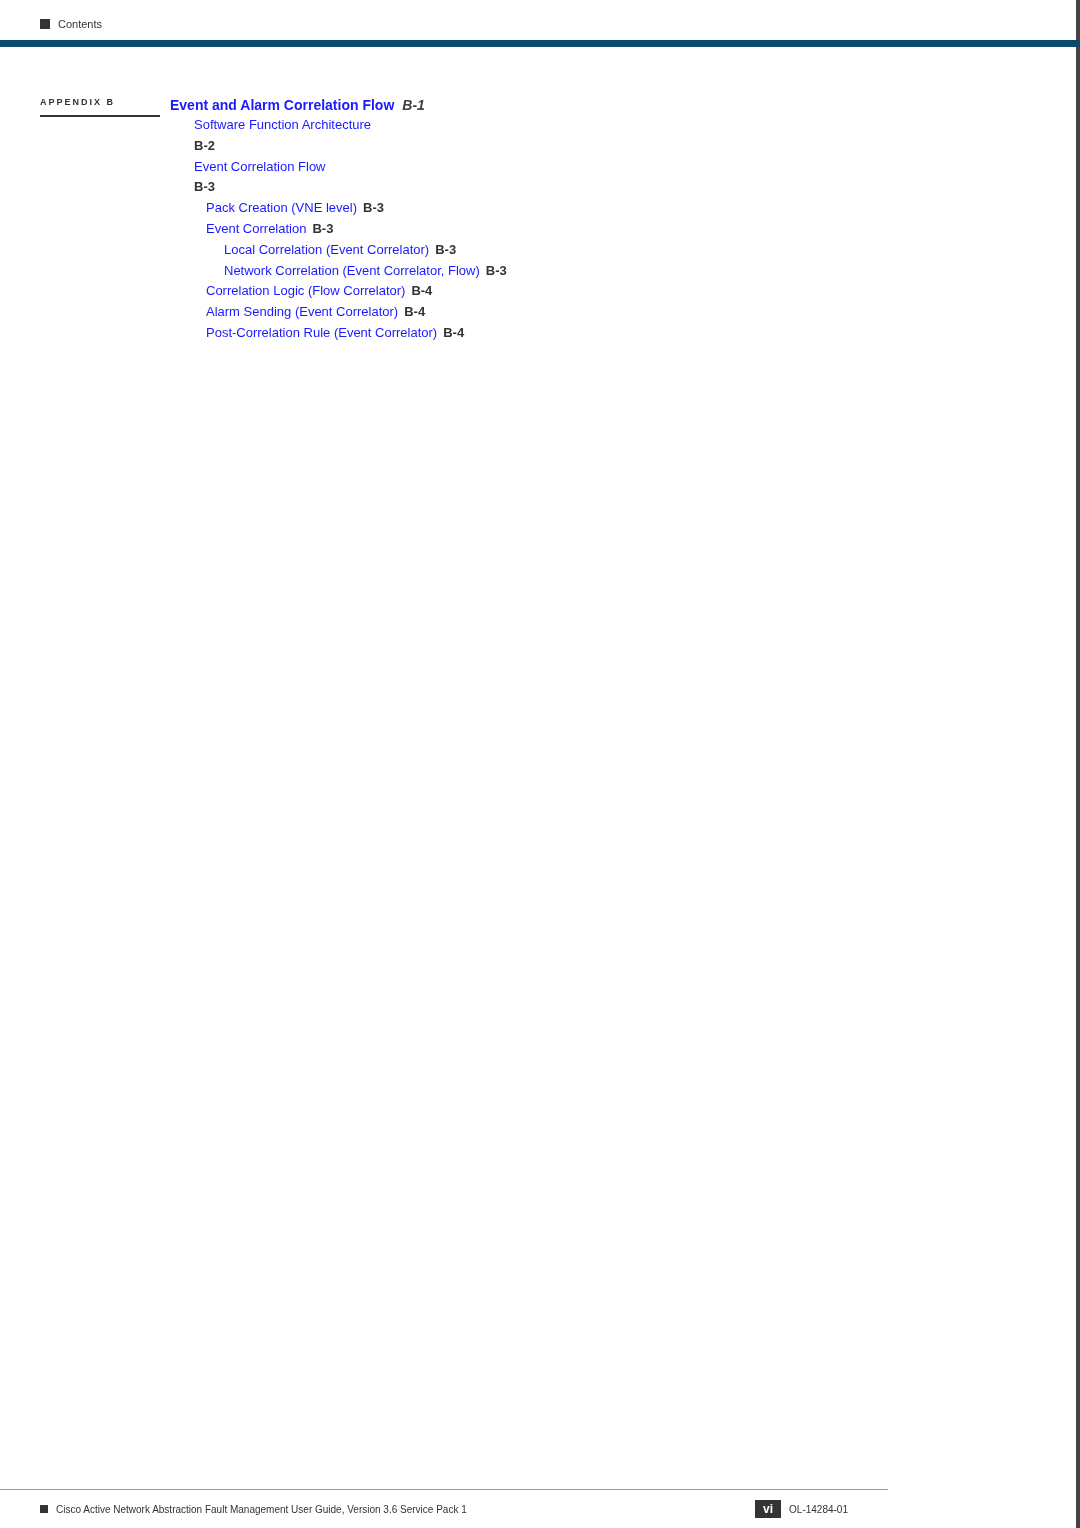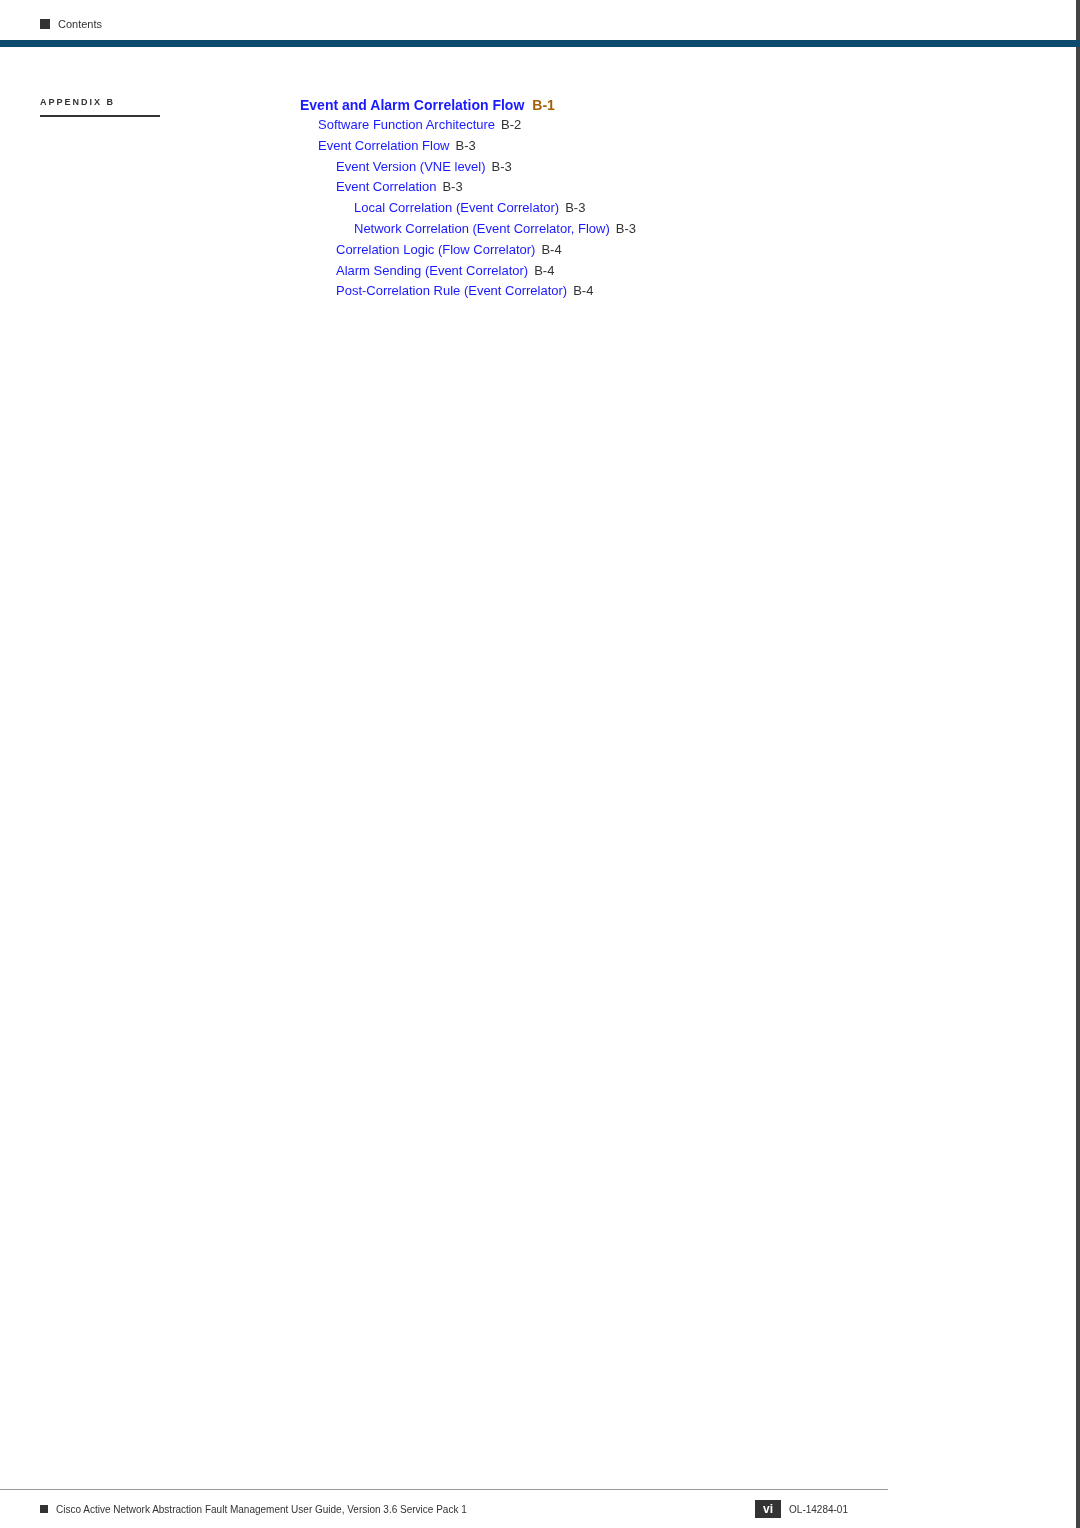--- a/index.html
+++ b/index.html
@@ -69,42 +69,41 @@
       position: absolute;
       left: 40px;
       top: 68px;
       width: 120px;
       height: 2px;
       background: #333;
     }
 
     
     .toc-container {
-      margin-left: 130px;
     }
 
     .toc-entry {
       display: flex;
       align-items: baseline;
       line-height: 1.6;
     }
 
     .toc-link {
       color: #1a1aff;
       text-decoration: none;
       font-size: 13px;
     }
 
     .toc-page {
-      font-weight: normal;
+      font-weight: bold;
       color: #333;
       font-size: 13px;
       margin-left: 6px;
     }
-    .indent-1 { padding-left: 18px; }
+    .indent-1 { padding-left: 18px; flex-direction: column; }
     .indent-2 { padding-left: 36px; }
     .indent-3 { padding-left: 54px; }
 
     
     .footer {
       position: absolute;
       bottom: 0;
       left: 0;
       right: 0;
       border-top: 1px solid #999;
@@ -170,23 +169,24 @@
 
     .main-link {
       color: #1a1aff;
       font-size: 14px;
       font-weight: bold;
       text-decoration: none;
     }
 
     .main-page {
       font-weight: bold;
-      color: #a16207;
+      color: #404040;
       font-size: 14px;
       margin-left: 8px;
+      font-style: italic;
     }
   </style>
 </head>
 <body>
 
 <div class="top-right-corner"></div>
 
 <div class="header">
   <div class="header-square"></div>
   <span class="header-title">Contents</span>
@@ -212,21 +212,21 @@
           <a class="toc-link" href="#">Software Function Architecture</a>
           <span class="toc-page">B-2</span>
         </div>
 
         <div class="toc-entry indent-1">
           <a class="toc-link" href="#">Event Correlation Flow</a>
           <span class="toc-page">B-3</span>
         </div>
 
         <div class="toc-entry indent-2">
-          <a class="toc-link" href="#">Event Version (VNE level)</a>
+          <a class="toc-link" href="#">Pack Creation (VNE level)</a>
           <span class="toc-page">B-3</span>
         </div>
 
         <div class="toc-entry indent-2">
           <a class="toc-link" href="#">Event Correlation</a>
           <span class="toc-page">B-3</span>
         </div>
 
         <div class="toc-entry indent-3">
           <a class="toc-link" href="#">Local Correlation (Event Correlator)</a>

